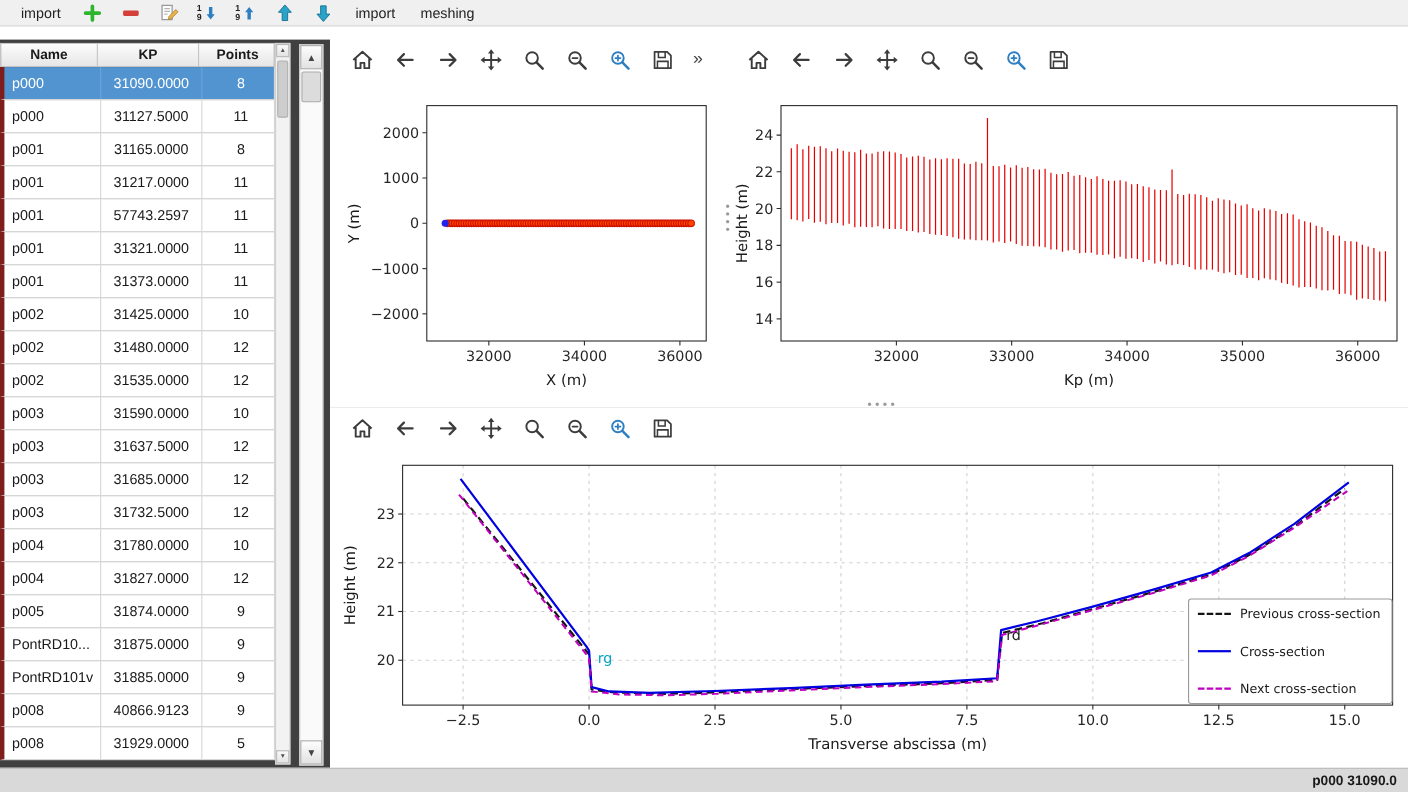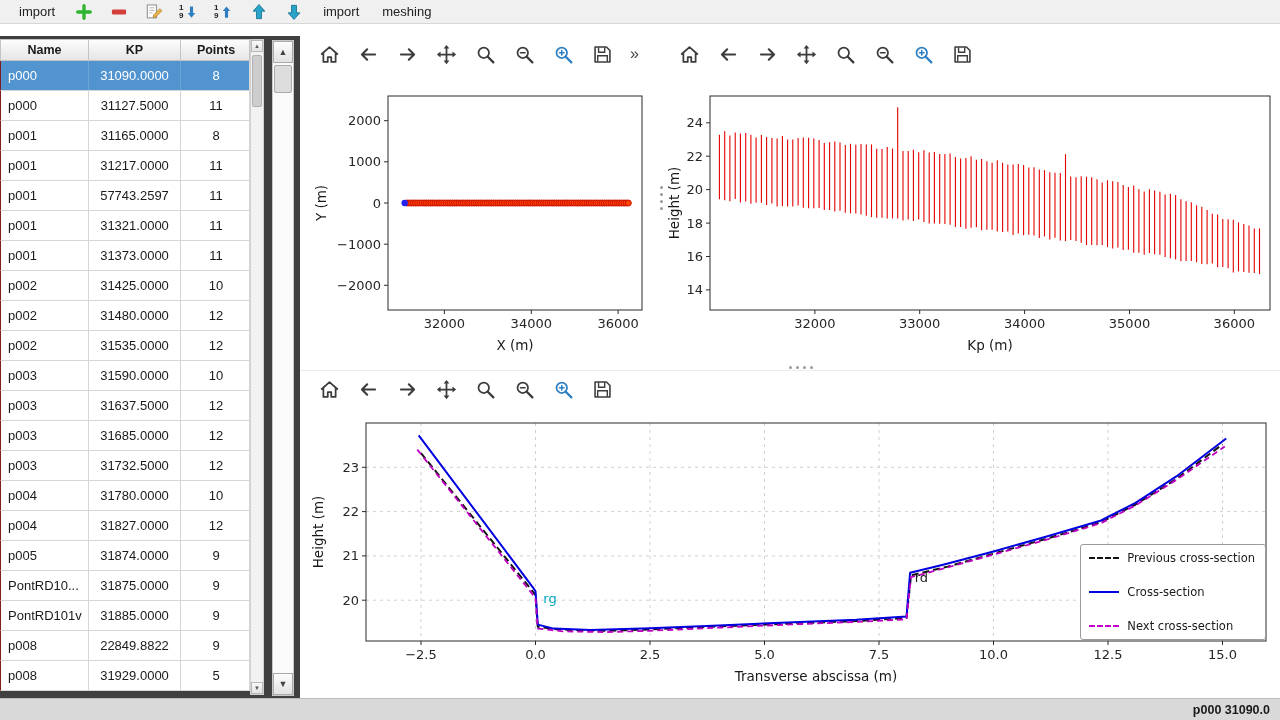--- a/index.html
+++ b/index.html
@@ -16,21 +16,21 @@
   .sort-wrap{display:flex;align-items:center;gap:1px}
   .sort-digits{display:flex;flex-direction:column;font-size:8px;line-height:8px;color:#222;font-weight:bold}
 
   
   .left-panel{position:absolute;left:0;top:36px;width:300px;height:662px;background:#404040}
   .xs-table{position:absolute;left:0;top:3px;width:250px}
   .thead,.trow{display:grid;grid-template-columns:88px 92px 70px}
   .thead{height:22px;background:linear-gradient(#fcfcfc,#e6e6e6);border:1px solid #c4c4c4;font-weight:bold;font-size:12.5px}
   .thead .th{display:flex;align-items:center;justify-content:center;border-right:1px solid #c4c4c4}
   .thead .th:last-child{border-right:0}
-  .trow{height:30px;border-bottom:1px solid #d6d6d6;border-left:1px solid #7f1d1d;border-right:1px solid #d6d6d6;background:#fff}
+  .trow{height:30px;border-bottom:1px solid #d6d6d6;border-left:4px solid #7f1d1d;border-right:1px solid #d6d6d6;background:#fff}
   .trow .td{display:flex;align-items:center;justify-content:center;border-right:1px solid #d6d6d6;overflow:hidden;white-space:nowrap}
   .trow .td:last-child{border-right:0}
   .trow .td.name{justify-content:flex-start;padding-left:7px}
   .trow.selected{background:#5194d0;color:#fff}
   .trow.selected .td{border-right-color:#6aa5d8}
 
   
   .table-scroll{position:absolute;left:250px;top:3px;width:14px;height:656px;background:#f2f2f2;border:1px solid #d0d0d0}
   .table-scroll .sbtn{position:absolute;left:0px;width:12px;height:12px;background:linear-gradient(#fafafa,#e3e3e3);
     border:1px solid #b9b9b9;display:flex;align-items:center;justify-content:center;font-size:6px;color:#555}
@@ -270,21 +270,21 @@
           <div class="td">31875.0000</div>
           <div class="td">9</div>
         </div>
         <div class="trow">
           <div class="td name">PontRD101v</div>
           <div class="td">31885.0000</div>
           <div class="td">9</div>
         </div>
         <div class="trow">
           <div class="td name">p008</div>
-          <div class="td">22849.8822</div>
+          <div class="td">40866.9123</div>
           <div class="td">9</div>
         </div>
         <div class="trow">
           <div class="td name">p008</div>
           <div class="td">31929.0000</div>
           <div class="td">5</div>
         </div>
       </div>
   </div>
 

